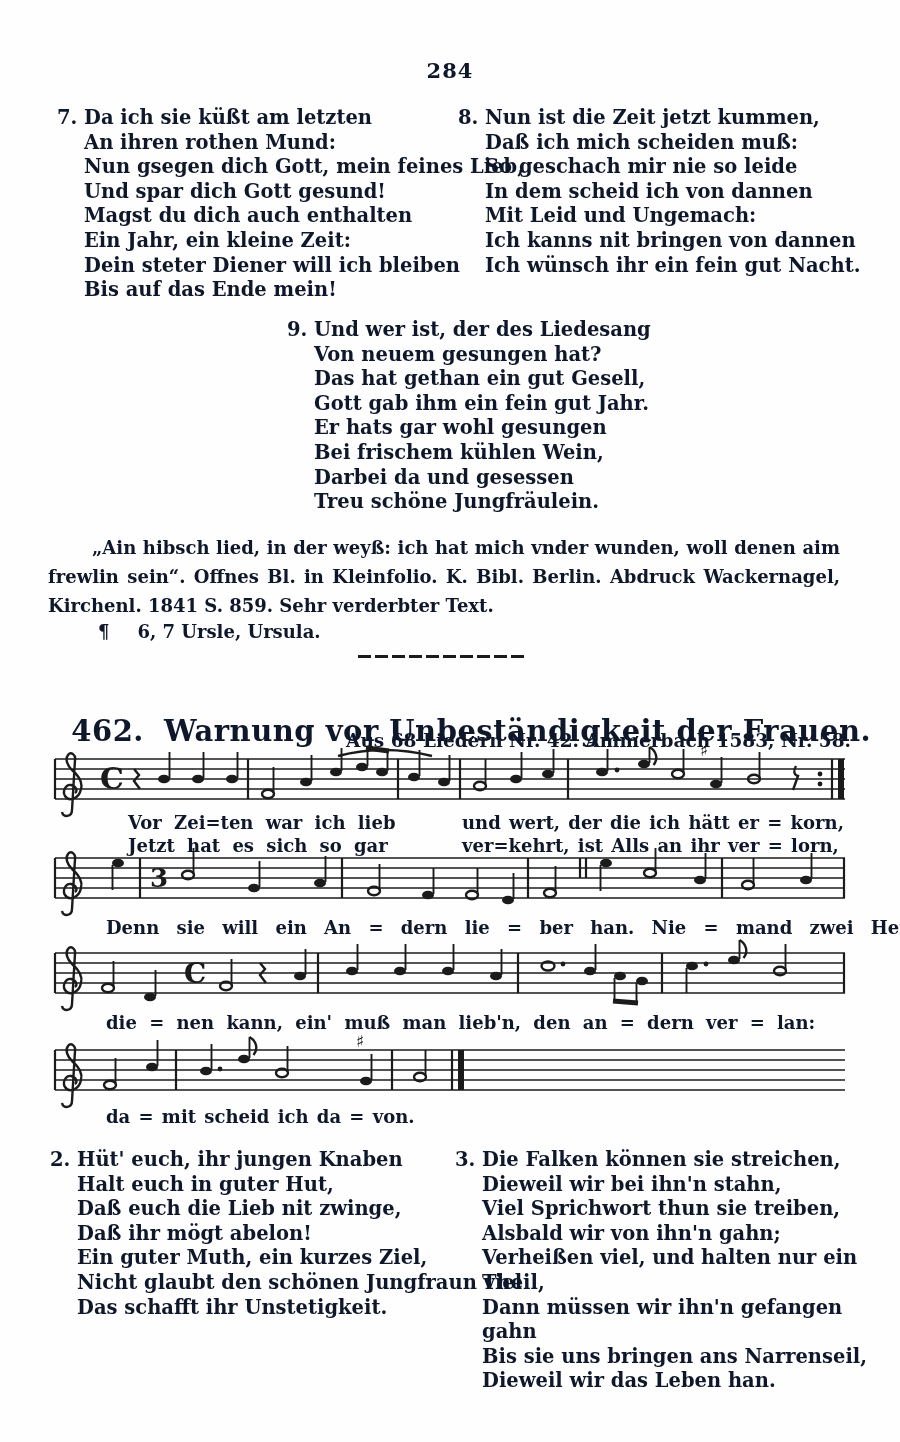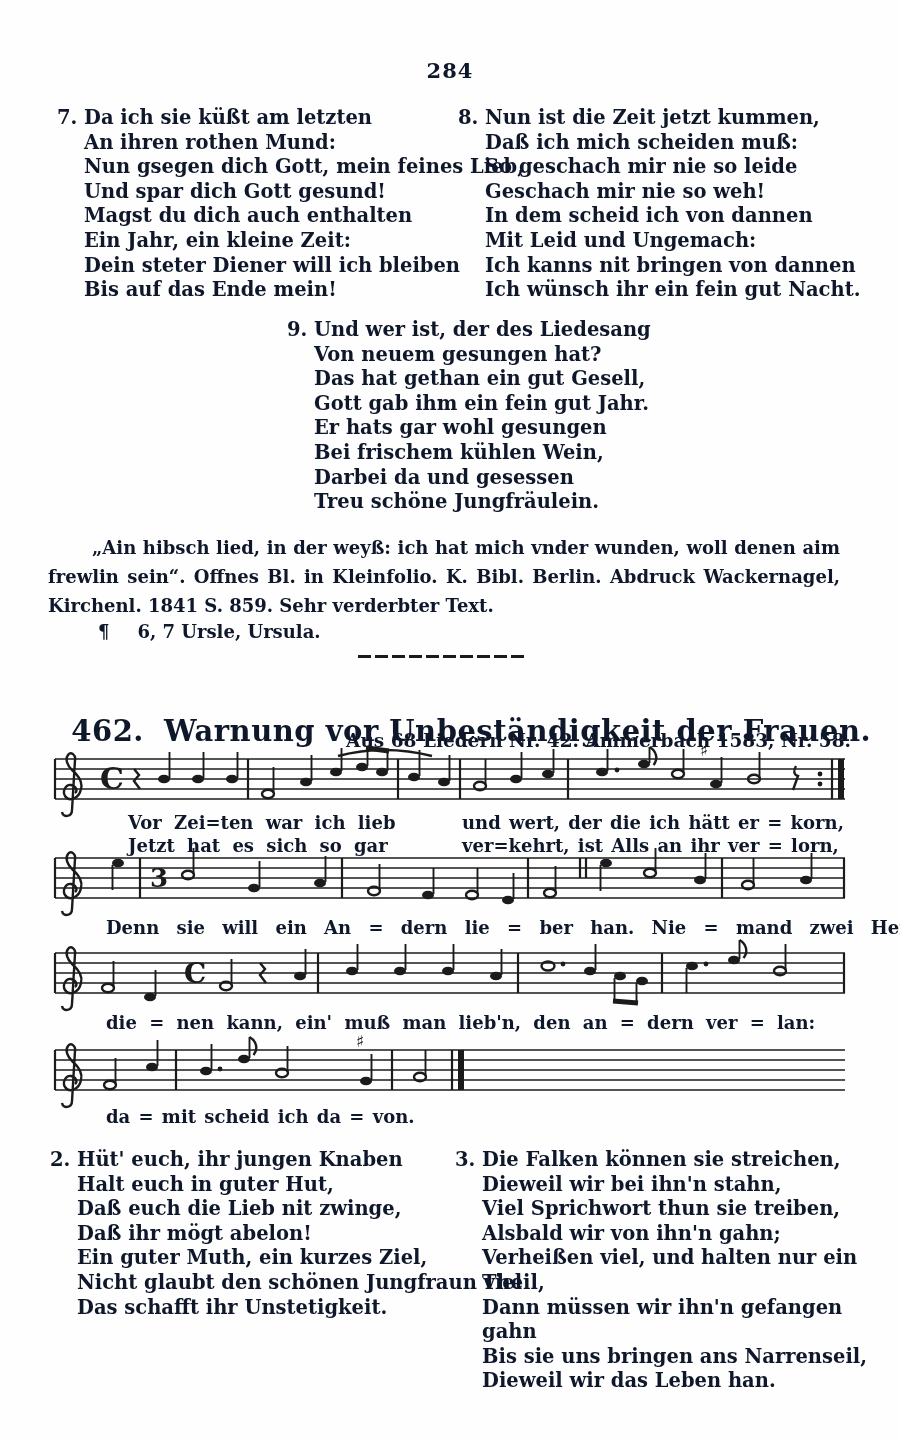--- a/index.html
+++ b/index.html
@@ -56,21 +56,20 @@
       <div>Bis auf das Ende mein!</div>
     </div>
   </div>
 
   <div class="vblock" style="left:458px;top:106px;">
     <span class="vnum">8.</span>
     <div class="vlines">
       <div>Nun ist die Zeit jetzt kummen,</div>
       <div>Daß ich mich scheiden muß:</div>
       <div>So geschach mir nie so leide</div>
-      <div>Geschach mir nie so weh!</div>
       <div>In dem scheid ich von dannen</div>
       <div>Mit Leid und Ungemach:</div>
       <div>Ich kanns nit bringen von dannen</div>
       <div>Ich wünsch ihr ein fein gut Nacht.</div>
     </div>
   </div>
 
   <div class="vblock" style="left:287px;top:318px;">
     <span class="vnum">9.</span>
     <div class="vlines">

